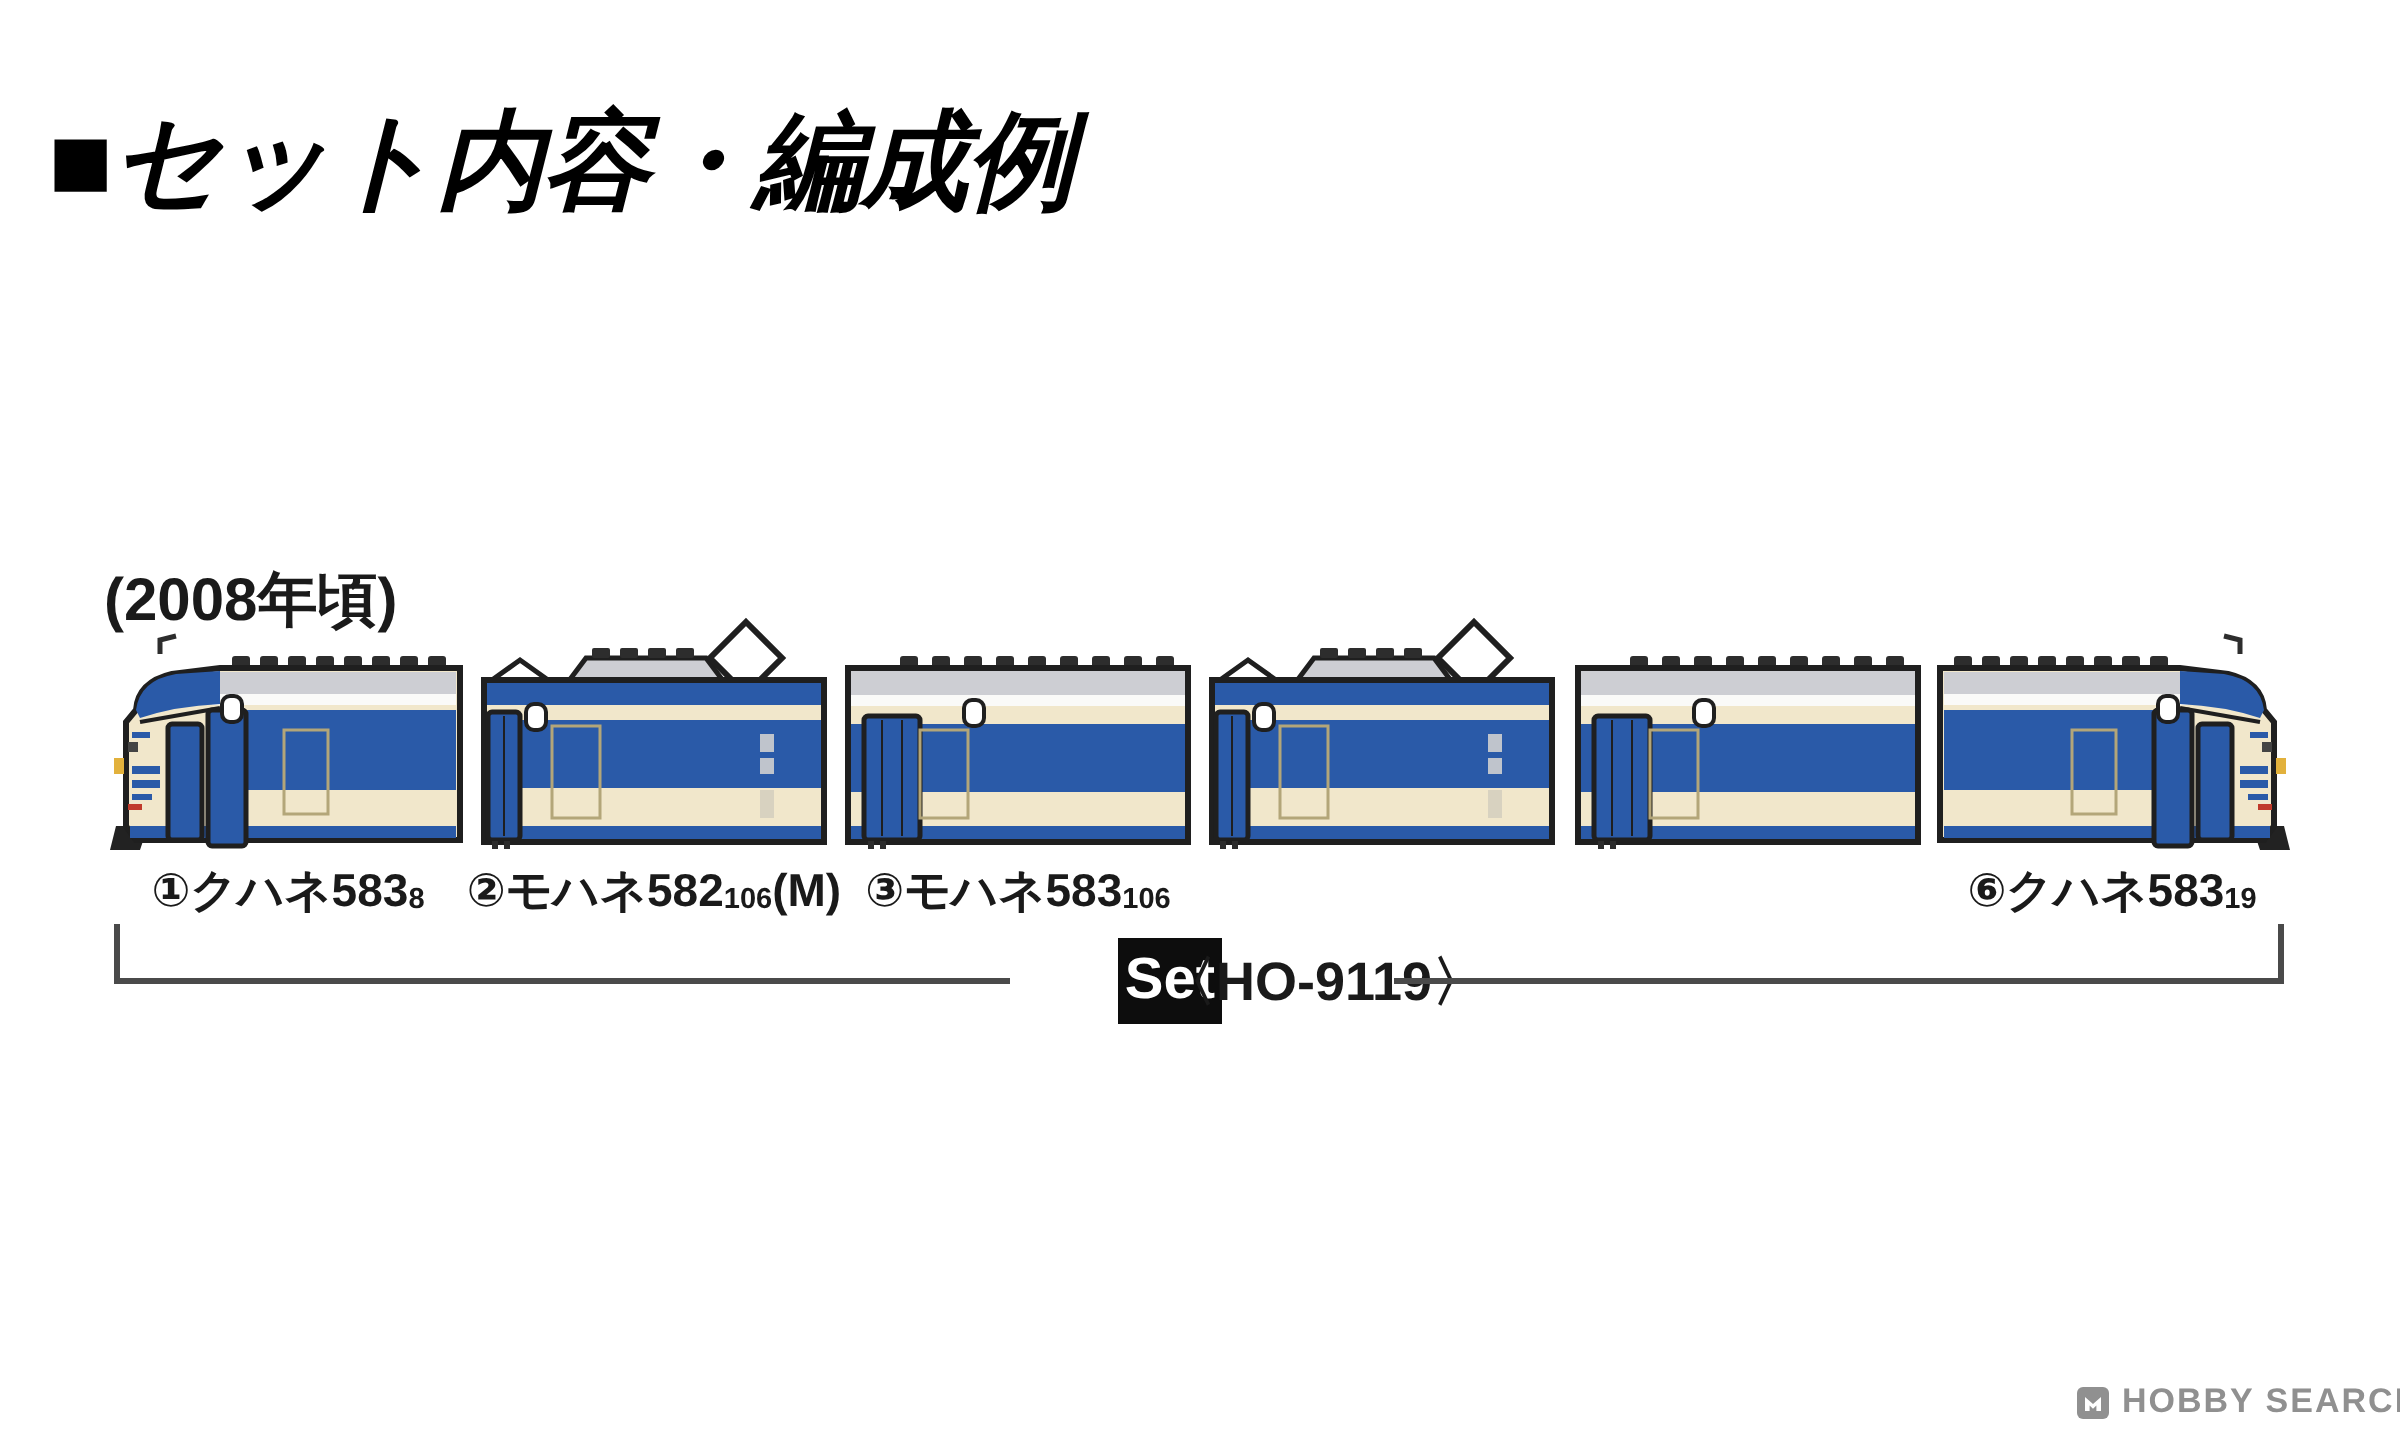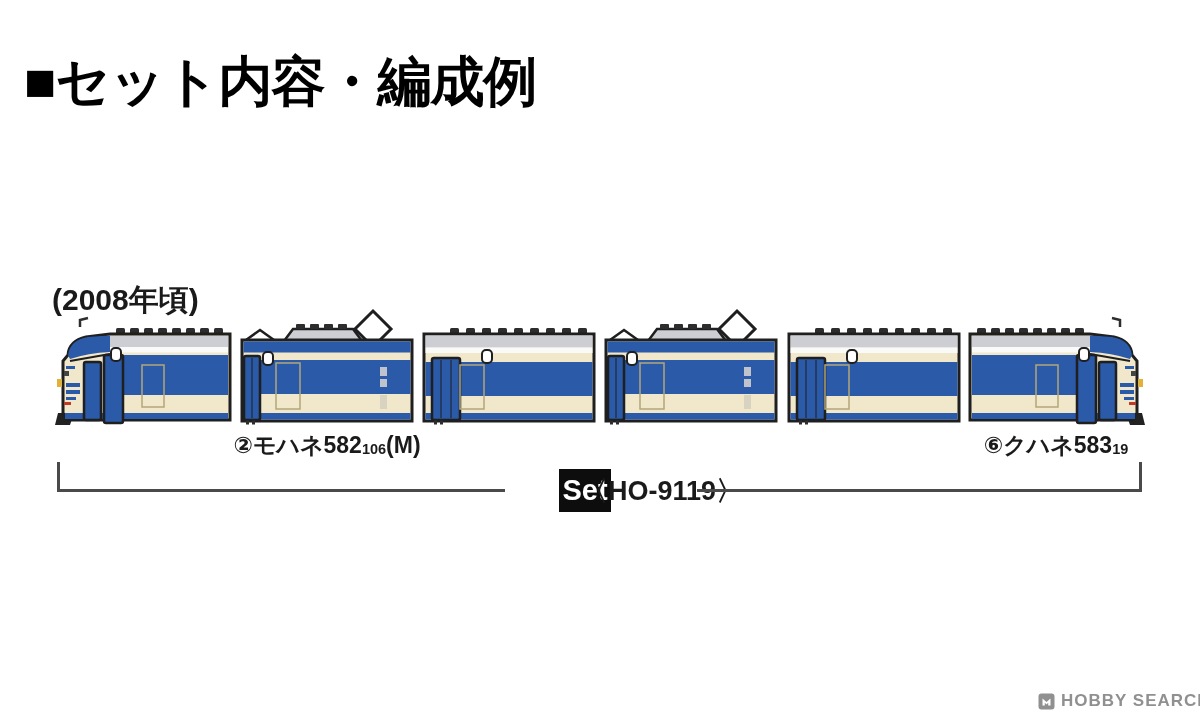--- a/index.html
+++ b/index.html
@@ -1,21 +1,21 @@
 <!DOCTYPE html>
 <html><head>
 <meta charset="utf-8">
 <style>
   * { margin:0; padding:0; box-sizing:border-box; }
   html,body { background:#fff; }
   body { font-family:"Liberation Sans","DejaVu Sans",sans-serif; color:#111; }
   .canvas { position:relative; width:1200px; height:720px; background:#ffffff; overflow:hidden; }
 
   .title { position:absolute; left:24px; top:52px; font-size:54px; font-weight:800;
-           letter-spacing:-1px; line-height:1.1; color:#000; white-space:nowrap; }
+           letter-spacing:-1px; line-height:1.1; color:#000; white-space:nowrap;font-style:italic; }
   .year-note { position:absolute; left:52px; top:280px; font-size:30px; font-weight:600; color:#1a1a1a; }
 
   .car { position:absolute; top:307px; }
 
   .car-label { position:absolute; top:430px; width:200px; text-align:center; font-size:23px;
                font-weight:600; color:#1a1a1a; white-space:nowrap; }
   .car-label .sub { font-size:14.5px; position:relative; top:1px; letter-spacing:0; }
 
   .bracket-line { position:absolute; height:3px; background:#4a4a4a; }
   .bracket-tick { position:absolute; width:3px; background:#4a4a4a; }
@@ -199,21 +199,23 @@
       <rect x="12" y="76" width="14" height="4" fill="#2A5AA8"></rect>
       <rect x="12" y="83" width="14" height="4" fill="#2A5AA8"></rect>
       <rect x="12" y="90" width="10" height="3" fill="#2A5AA8"></rect>
       <rect x="10" y="95" width="7" height="3" fill="#C03A2B"></rect>
       <rect x="3" y="72" width="5" height="8" fill="#E2B13C"></rect>
       <rect x="10" y="64" width="5" height="5" fill="#444"></rect>
       <rect x="88" y="58" width="22" height="42" fill="none" stroke="#B3A679" stroke-width="1.5"></rect>
     </g>
   </svg>
 
+  <div class="car-label" style="left:44px"><span>①クハネ583</span><span class="sub">8</span><span></span></div>
   <div class="car-label" style="left:227px"><span>②モハネ582</span><span class="sub">106</span><span>(M)</span></div>
+  <div class="car-label" style="left:409px"><span>③モハネ583</span><span class="sub">106</span><span></span></div>
   <div class="car-label" style="left:956px"><span>⑥クハネ583</span><span class="sub">19</span><span></span></div>
 
   <div class="bracket-tick" style="left:57px; top:462px; height:30px"></div>
   <div class="bracket-line" style="left:57px; top:489px; width:448px"></div>
   <div class="set-badge">Set</div>
   <div class="set-code">〈HO-9119〉</div>
   <div class="bracket-line" style="left:697px; top:489px; width:445px"></div>
   <div class="bracket-tick" style="left:1139px; top:462px; height:30px"></div>
 
   <div class="watermark">

